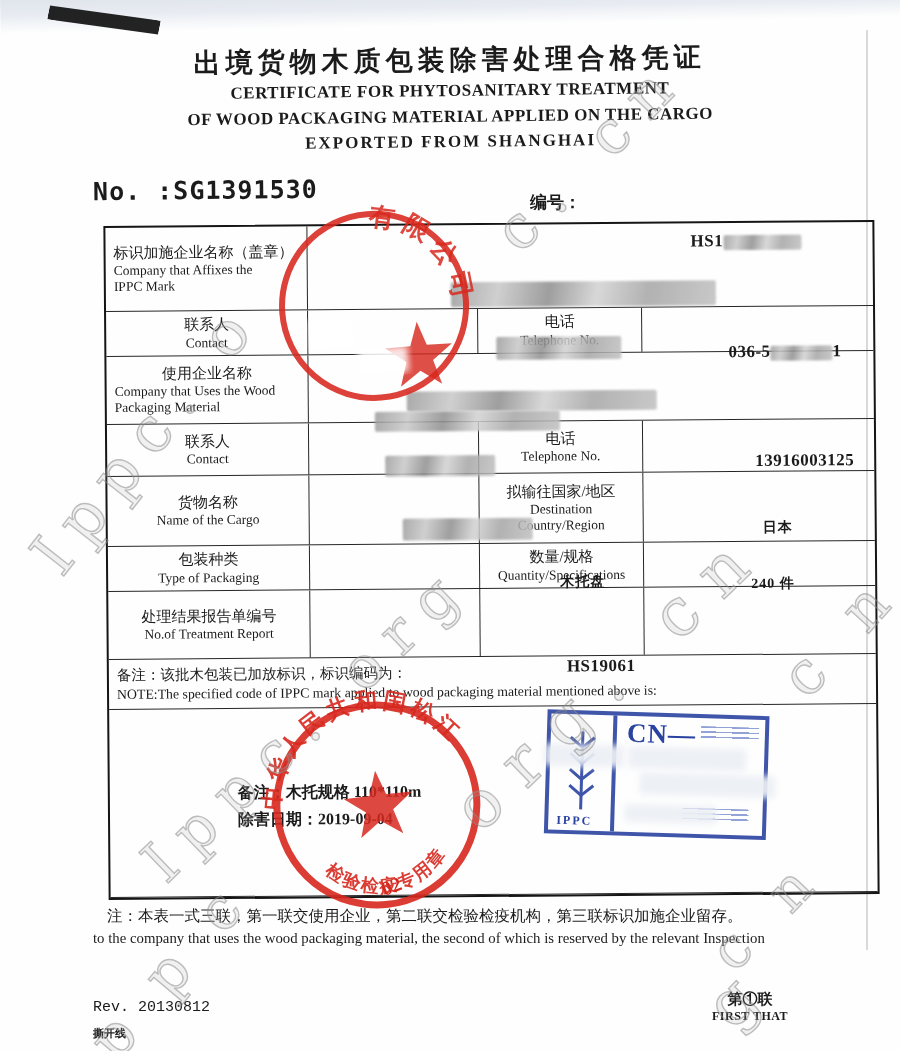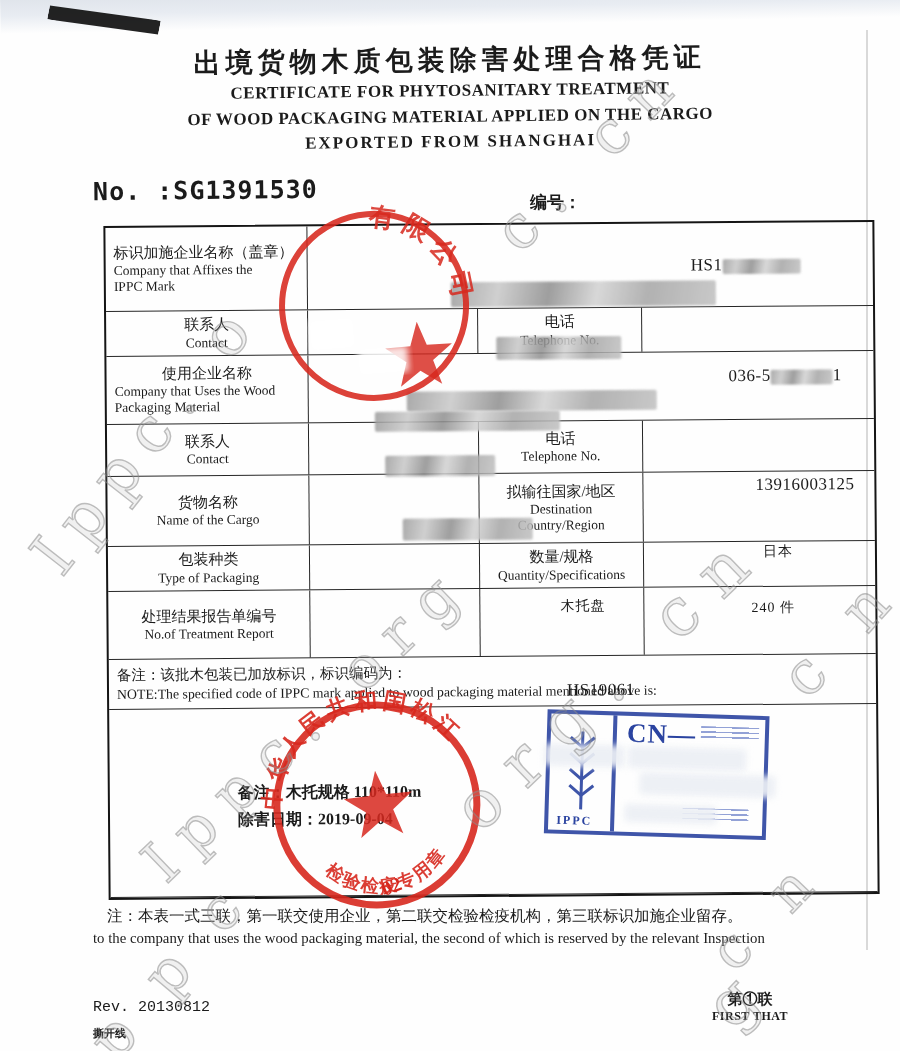--- a/index.html
+++ b/index.html
@@ -39,21 +39,21 @@
   .lblcol{width:202px;}
   .c2{width:170px;} .c3{width:164px;} .c4{flex:1;}
   .lab-zh{font-size:15px;text-align:center;line-height:1.3;}
   .lab-en{font-size:13.5px;text-align:center;line-height:1.2;}
   .lab-left{text-align:left;padding-left:8px;}
   .noterow{justify-content:flex-start;padding:5px 8px 0 8px;}
   .note-zh{font-size:14.5px;line-height:1.45;}
   .note-en{font-size:13.8px;line-height:1.35;}
 
   
-  .ov{position:absolute;font-weight:400;z-index:4;white-space:nowrap;margin-top:24px;}
+  .ov{position:absolute;font-weight:700;z-index:4;white-space:nowrap;}
   .num{font-size:17px;letter-spacing:.5px;}
   .zhval{font-size:14px;letter-spacing:1px;}
   .redact{display:inline-block;vertical-align:middle;border-radius:2px;opacity:.85;
     background:linear-gradient(100deg,#9c9c9c 0%,#c8c8c8 18%,#8e8e8e 37%,#d2d2d2 55%,#a5a5a5 74%,#c0c0c0 100%);
     filter:blur(1.3px);}
   .redact.abs{position:absolute;z-index:4;}
 
   
   .remarks{position:absolute;left:128px;top:552px;z-index:5;font-weight:700;font-size:16px;line-height:1.7;}
 

